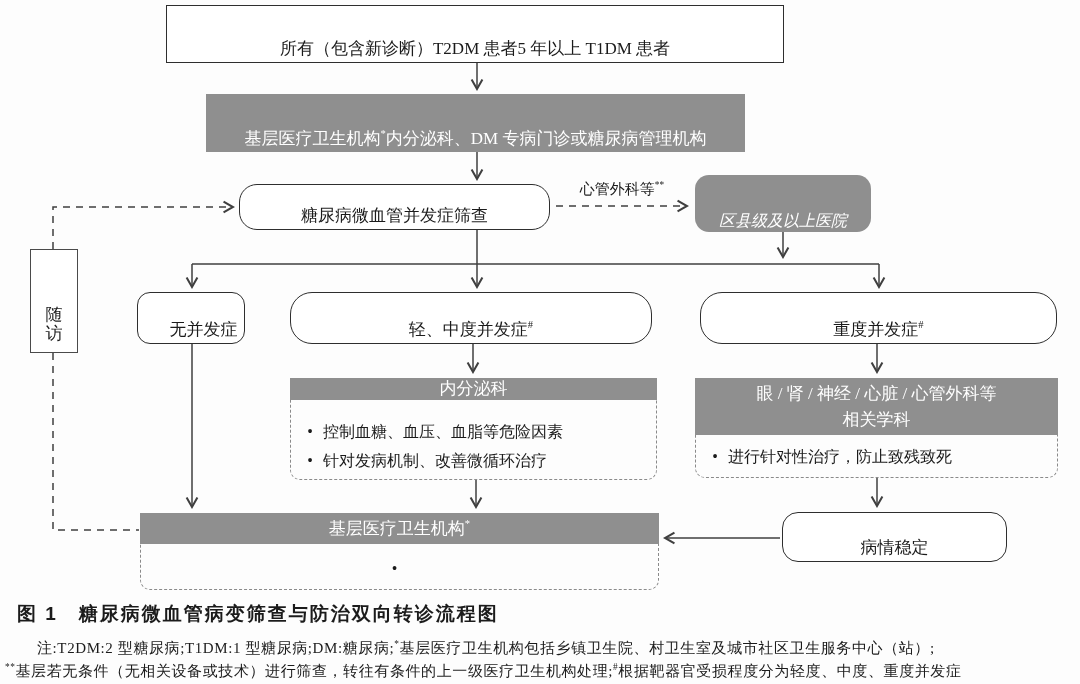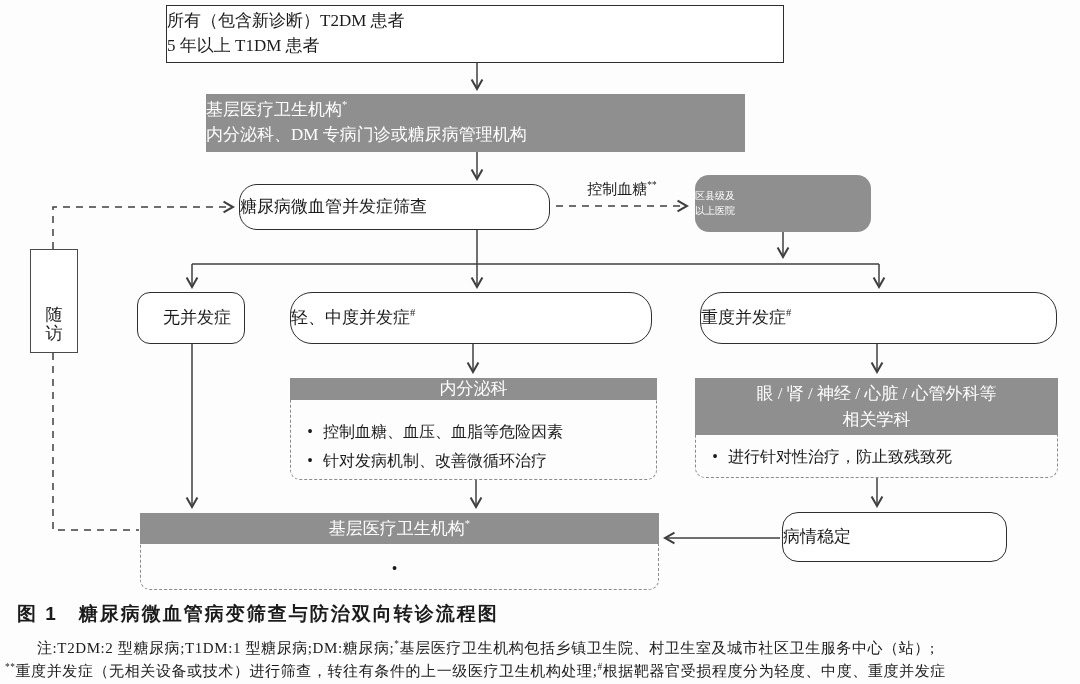--- a/index.html
+++ b/index.html
@@ -11,27 +11,27 @@
   html,body{margin:0;padding:0;background:#e8e8e8;}
   .stage{
     position:relative; width:1080px; height:684px; margin:0 auto;
     background:var(--bg); overflow:hidden;
     font-family:"Liberation Serif","DejaVu Serif",serif;
     color:var(--ink);
   }
   .connectors{position:absolute;left:0;top:0;width:1080px;height:684px;pointer-events:none;}
   .connectors path{fill:none;stroke:var(--line);stroke-width:1.5;}
   .connectors path.dash{stroke-dasharray:7 6;}
-  .box{position:absolute;display:flex;flex-direction:column;align-items:flex-start;justify-content:center;
+  .box{position:absolute;display:flex;flex-direction:row;align-items:flex-end;justify-content:center;
        text-align:center;box-sizing:border-box;line-height:1.45;}
   .rect{background:#fff;border:1.8px solid #2e2e2e;}
   .round{background:#fff;border:1.6px solid #2e2e2e;border-radius:18px;}
   .grayfill{background:var(--gray);color:#fff;border:none;}
   .grayround{background:var(--gray);color:#fff;border:none;border-radius:14px;}
-  .f17{font-size:17px;} .f16{font-size:10px;}
+  .f17{font-size:17px;} .f16{font-size:16px;font-style:italic;}
   sup{font-size:0.62em;vertical-align:super;line-height:0;}
   .label-float{position:absolute;text-align:center;font-size:15px;}
   .vwrap{position:absolute;box-sizing:border-box;background:#fff;border:1.4px solid #4a4a4a;
          display:flex;align-items:center;justify-content:center;}
   .vtext{writing-mode:vertical-rl;text-orientation:upright;letter-spacing:0.95em;
          font-size:17px;margin-bottom:-0.95em;}
   .dashwrap{position:absolute;box-sizing:border-box;border:1.4px dashed #8a8a8a;border-radius:10px;background:transparent;}
   .dashwrap .ghead{position:absolute;left:-1px;right:-1px;top:-1px;background:var(--gray);color:#fff;
          display:flex;flex-direction:column;align-items:center;justify-content:center;font-size:17px;line-height:1.5;}
   .bullets{position:absolute;left:0;right:0;}
@@ -83,21 +83,21 @@
   <div class="box grayfill f17" style="left:206px;top:94px;width:539px;height:58px;">
     <div><span>基层医疗卫生机构</span><sup>*</sup></div>
     <div>内分泌科、DM 专病门诊或糖尿病管理机构</div>
   </div>
 
   <div class="box round f17" style="left:239px;top:184px;width:311px;height:46px;">
     <div>糖尿病微血管并发症筛查</div>
   </div>
 
   <div class="label-float" style="left:556px;top:180px;width:132px;">
-    <span>控制血糖</span><sup>**</sup>
+    <span>心管外科等</span><sup>**</sup>
   </div>
 
   <div class="box grayround f16" style="left:695px;top:175px;width:176px;height:57px;">
     <div>区县级及</div>
     <div>以上医院</div>
   </div>
 
   <div class="vwrap" style="left:30px;top:249px;width:48px;height:104px;">
     <span class="vtext">随访</span>
   </div>
@@ -155,16 +155,16 @@
   </div>
 
   <div class="box round f17" style="left:782px;top:512px;width:225px;height:50px;border-radius:16px;">
     <div>病情稳定</div>
   </div>
 
   <div class="caption">图 1　糖尿病微血管病变筛查与防治双向转诊流程图</div>
 
   <div class="notes">
     <div class="nl1"><span>注:T2DM:2 型糖尿病;T1DM:1 型糖尿病;DM:糖尿病;</span><sup>*</sup><span>基层医疗卫生机构包括乡镇卫生院、村卫生室及城市社区卫生服务中心（站）;</span></div>
-    <div class="nl2"><sup>**</sup><span>重度并发症（无相关设备或技术）进行筛查，转往有条件的上一级医疗卫生机构处理;</span><sup>#</sup><span>根据靶器官受损程度分为轻度、中度、重度并发症</span></div>
+    <div class="nl2"><sup>**</sup><span>基层若无条件（无相关设备或技术）进行筛查，转往有条件的上一级医疗卫生机构处理;</span><sup>#</sup><span>根据靶器官受损程度分为轻度、中度、重度并发症</span></div>
   </div>
 
 </div>
 
 </body></html>

